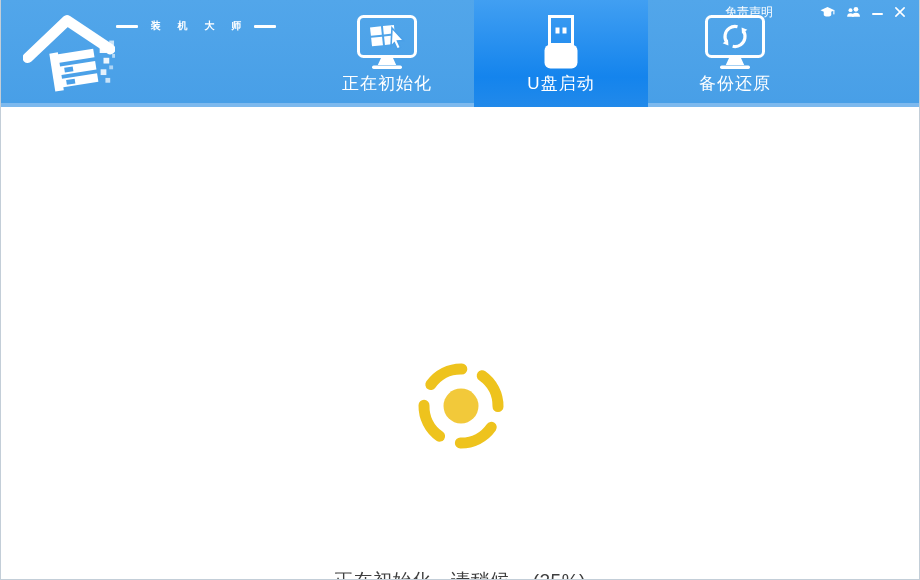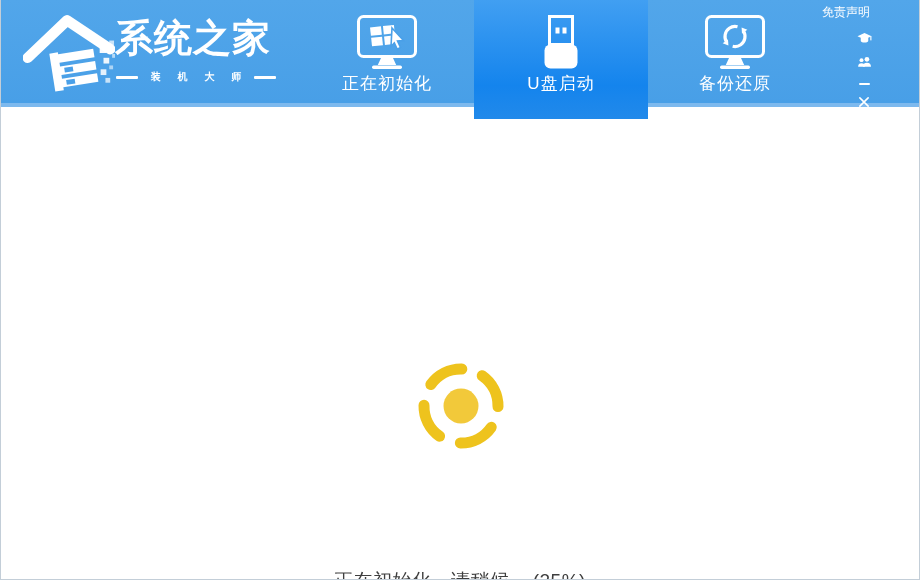--- a/index.html
+++ b/index.html
@@ -16,29 +16,29 @@
 
   .logo{position:absolute;left:20px;top:5px;width:280px;height:95px;}
   .logo-house{position:absolute;left:2px;top:4px;}
   .logo-text{position:absolute;left:94px;top:8px;width:170px;}
   .logo-title{color:#fff;font-size:38px;font-weight:bold;letter-spacing:1px;white-space:nowrap;}
   .logo-sub{margin-top:6px;display:flex;align-items:center;justify-content:center;width:162px;}
   .logo-sub .dash{width:22px;height:3px;background:#fff;border-radius:1px;flex:none;}
   .logo-sub .sub-label{color:#fff;font-size:10px;font-weight:bold;letter-spacing:7px;margin:0 6px 0 13px;white-space:nowrap;}
 
   
-  .titlebar{position:absolute;top:4px;right:13px;display:flex;align-items:center;gap:11px;height:16px;flex-direction:column;}
+  .titlebar{position:absolute;top:4px;right:13px;display:flex;align-items:center;gap:11px;height:16px;}
   .disclaimer{color:#fff;font-size:12px;margin-right:36px;cursor:pointer;white-space:nowrap;}
   .tb-btn{display:flex;align-items:center;justify-content:center;cursor:pointer;height:16px;}
   .min-glyph{width:11px;height:2px;background:#fff;border-radius:1px;margin-top:4px;}
 
   
   .tabs{position:absolute;left:299px;top:0;display:flex;z-index:2;}
   .tab{position:relative;width:174px;height:103px;cursor:pointer;}
-  .tab.active{height:119px;background:linear-gradient(180deg,#419ff2 0%,#1484ed 72%,#2189ea 100%);}
+  .tab.active{height:107px;background:linear-gradient(180deg,#419ff2 0%,#1484ed 72%,#2189ea 100%);}
   .tab-icon{position:absolute;top:15px;left:50%;transform:translateX(-50%);}
   .tab-label{position:absolute;top:72px;width:100%;text-align:center;color:#fff;font-size:17px;letter-spacing:1px;}
 
   
   .content{position:absolute;top:107px;left:0;right:0;bottom:0;background:#fff;}
   .spinner{position:absolute;left:410px;top:249px;}
   .loading{position:absolute;top:461px;left:0;width:100%;text-align:center;
     font-size:19px;color:#3e3e3e;letter-spacing:0.5px;}
 </style>
 </head>
@@ -66,21 +66,20 @@
         <rect x="80" y="38" width="7" height="7" opacity="0.95"></rect>
         <rect x="90" y="32" width="5" height="5" opacity="0.7"></rect>
         <rect x="84" y="50" width="6" height="6" opacity="0.9"></rect>
         <rect x="93" y="46" width="4" height="4" opacity="0.6"></rect>
         <rect x="81" y="62" width="6" height="6" opacity="0.85"></rect>
         <rect x="90" y="58" width="4" height="4" opacity="0.55"></rect>
         <rect x="86" y="71" width="5" height="5" opacity="0.7"></rect>
       </g>
     </svg>
     <div class="logo-text">
-      <div class="logo-title">系统之家</div>
       <div class="logo-sub">
         <span class="dash"></span>
         <span class="sub-label">装 机 大 师</span>
         <span class="dash"></span>
       </div>
     </div>
   </div>
 
   <div class="titlebar">
     <span class="disclaimer">免责声明</span>

